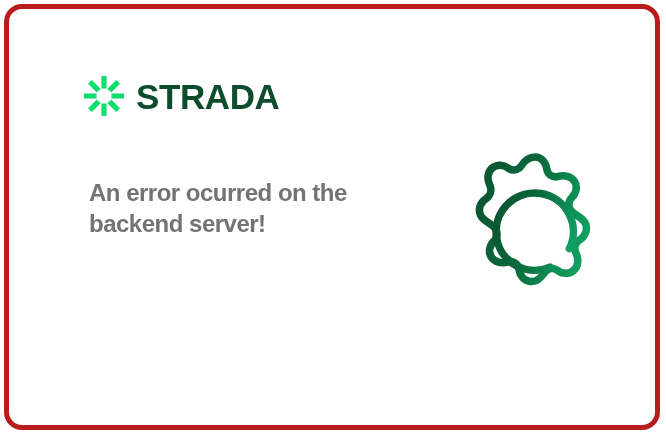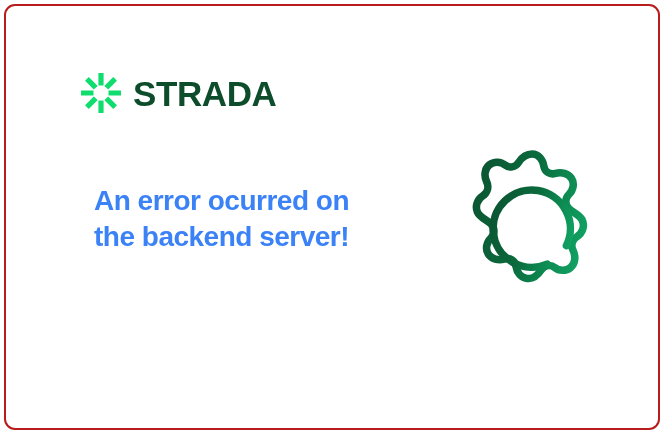--- a/index.html
+++ b/index.html
@@ -15,22 +15,22 @@
   }
 
   .error-card {
     position: absolute;
     left: 4px;
     top: 4px;
     width: 656px;
     height: 426px;
     box-sizing: border-box;
     background: #ffffff;
-    border: 2px solid #b91c1c;
-    border-radius: 11px;
+    border: 5px solid #b91c1c;
+    border-radius: 18px;
   }
 
   
   .brand {
     position: absolute;
     left: 74px;
     top: 66px;
     display: flex;
     align-items: center;
     gap: 11px;
@@ -50,26 +50,26 @@
     white-space: nowrap;
     font-family: "Liberation Sans", sans-serif;
   }
 
   
   .headline {
     position: absolute;
     left: 76px;
     top: 165px;
     width: 300px;
-    margin: 12px;
-    font-size: 28px;
+    margin: 4px;
+    font-size: 24px;
     font-weight: 700;
     line-height: 1.28;
     letter-spacing: -0.5px;
-    color: #3b82f6;
+    color: #737373;
     font-family: "Liberation Sans", sans-serif;
   }
 
   
   .gear-art {
     position: absolute;
     left: 442px;
     top: 138px;
     width: 168px;
     height: 168px;

